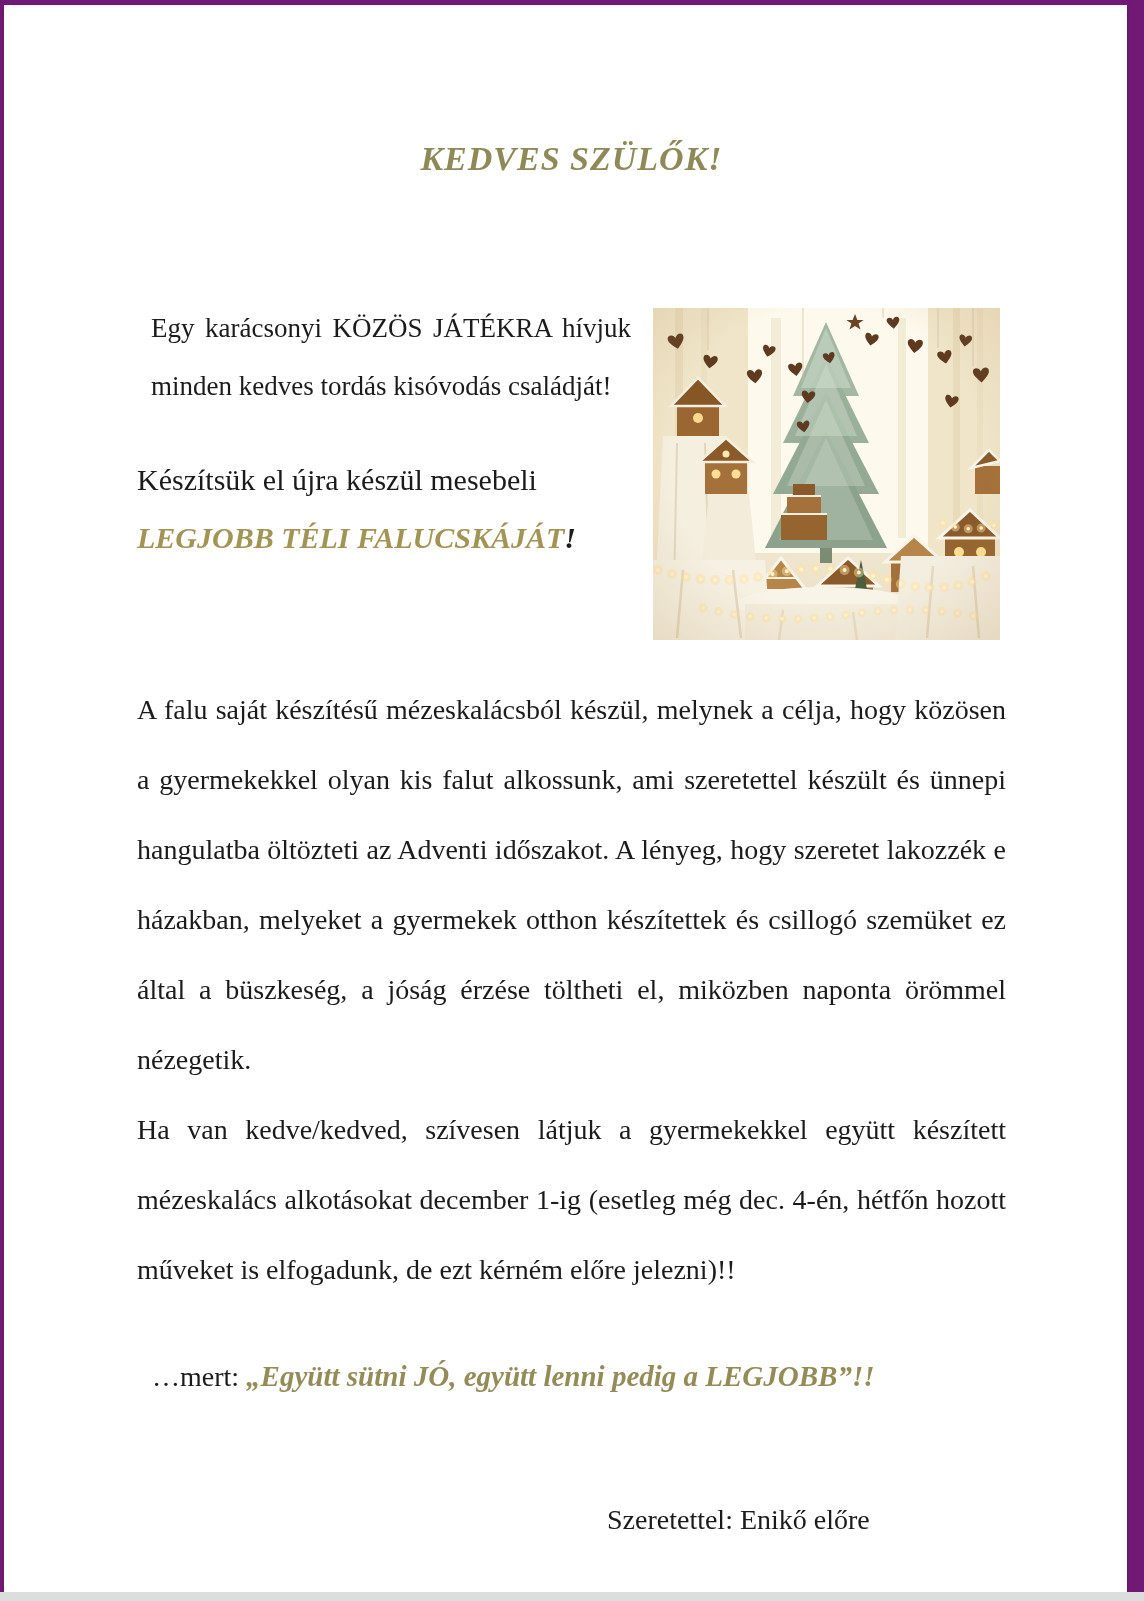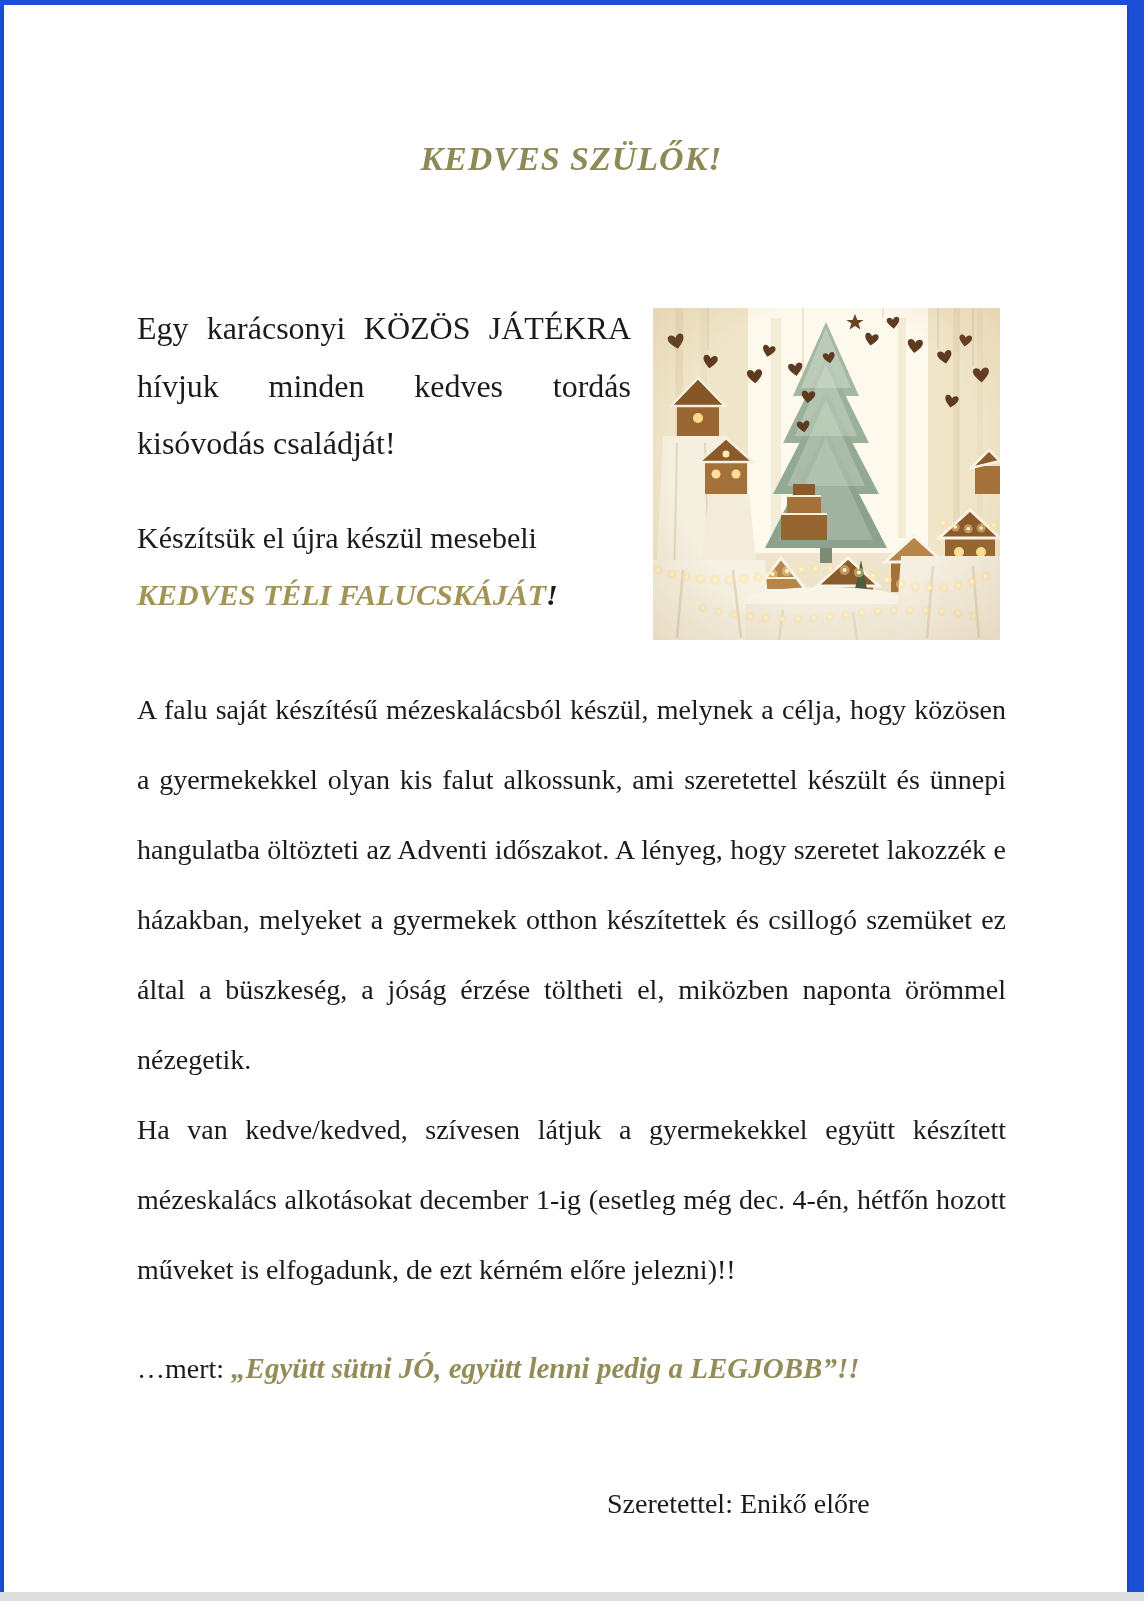--- a/index.html
+++ b/index.html
@@ -1,50 +1,50 @@
 <!DOCTYPE html>
 <html lang="hu"><head>
 <meta charset="utf-8">
 <style>
   html,body{margin:0;padding:0;width:1144px;height:1601px;background:#f1f2f1;overflow:hidden;}
-  .viewport{position:relative;width:1144px;height:1601px;background:#1d4ed8;}
+  .viewport{position:relative;width:1144px;height:1601px;background:#701a75;}
   .bottom-bar{position:absolute;left:0;right:0;bottom:0;height:9px;background:#dcdddd;}
   .page{
     position:absolute;top:5px;left:4px;right:17px;bottom:9px;
     background:#ffffff;
     box-shadow:0 2px 3px rgba(0,0,0,0.25);
     font-family:"Liberation Serif","DejaVu Serif",serif;
     color:#1b1b1b;
   }
   .content{padding:130px 121px 0 133px;}
   h1.doc-title{
     margin:0;font-size:34px;line-height:48px;text-align:center;
     font-style:italic;font-weight:bold;color:#8e8a58;letter-spacing:1px;
   }
   .intro-wrap{margin-top:117px;}
   .photo-frame{
     float:right;width:347px;height:332px;margin:8px 6px 0 22px;
     overflow:hidden;background:#f0e7d0;
   }
   .photo-frame svg{display:block;}
   p.intro{
-    margin:0;font-size:32px;line-height:57.5px;text-align:justify;
+    margin:14px;font-size:27px;line-height:57.5px;text-align:justify;
   }
   p.invite{
     margin:36px 0 0 0;font-size:30px;line-height:57.5px;text-align:left;
   }
   .gold-strong{color:#a29455;font-weight:bold;font-style:italic;}
   .black-bang{color:#1b1b1b;font-weight:bold;font-style:italic;}
   .clear{clear:both;}
   p.body-par{
     margin:0;font-size:28px;line-height:70px;text-align:justify;
   }
   p.body-par.first{margin-top:35px;}
   p.quote-line{
-    margin:45px 0 0 0;font-size:28px;line-height:36px;text-align:left;white-space:nowrap;
+    margin:45px 0 0 15px;font-size:28px;line-height:52px;text-align:left;white-space:nowrap;
   }
   .quote-gold{color:#948c58;font-weight:bold;font-style:italic;font-size:29px;}
   p.signature{
     margin:91px 0 0 0;font-size:28px;line-height:52px;padding-left:470px;
   }
 </style>
 </head>
 <body>
 
 <div class="viewport">
@@ -213,21 +213,21 @@
               <path d="M290,215 Q315,226 345,216" stroke="#fff3cf" stroke-width="3.5" stroke-dasharray="0 13"></path>
             </g>
 
             <rect x="0" y="0" width="347" height="332" fill="url(#vign)"></rect>
           </svg>
         </div>
 
         <p class="intro">Egy karácsonyi KÖZÖS JÁTÉKRA hívjuk minden kedves tordás kisóvodás családját!</p>
 
         <p class="invite"><span>Készítsük el újra készül mesebeli</span><br>
-          <span class="gold-strong">KEDVES TÉLI FALUCSKÁJÁT</span><span class="black-bang">!</span></p>
+          <span class="gold-strong">LEGJOBB TÉLI FALUCSKÁJÁT</span><span class="black-bang">!</span></p>
 
         <div class="clear"></div>
       </div>
 
       <p class="body-par first">A falu saját készítésű mézeskalácsból készül, melynek a célja, hogy közösen a gyermekekkel olyan kis falut alkossunk, ami szeretettel készült és ünnepi hangulatba öltözteti az Adventi időszakot. A lényeg, hogy szeretet lakozzék e házakban, melyeket a gyermekek otthon készítettek és csillogó szemüket ez által a büszkeség, a jóság érzése töltheti el, miközben naponta örömmel nézegetik.</p>
       <p class="body-par">Ha van kedve/kedved, szívesen látjuk a gyermekekkel együtt készített mézeskalács alkotásokat december 1-ig (esetleg még dec. 4-én, hétfőn hozott műveket is elfogadunk, de ezt kérném előre jelezni)!!</p>
 
       <p class="quote-line"><span>…mert: </span><span class="quote-gold">„Együtt sütni JÓ, együtt lenni pedig a LEGJOBB”!!</span></p>
 
       <p class="signature">Szeretettel: Enikő előre</p>

